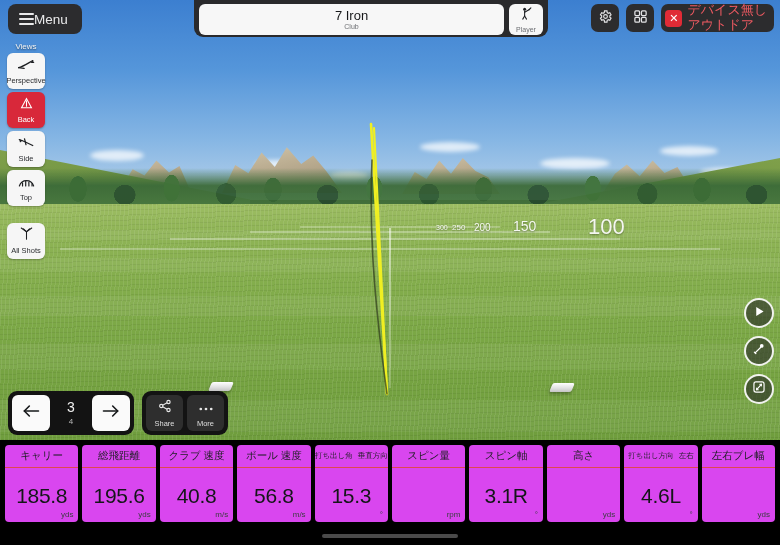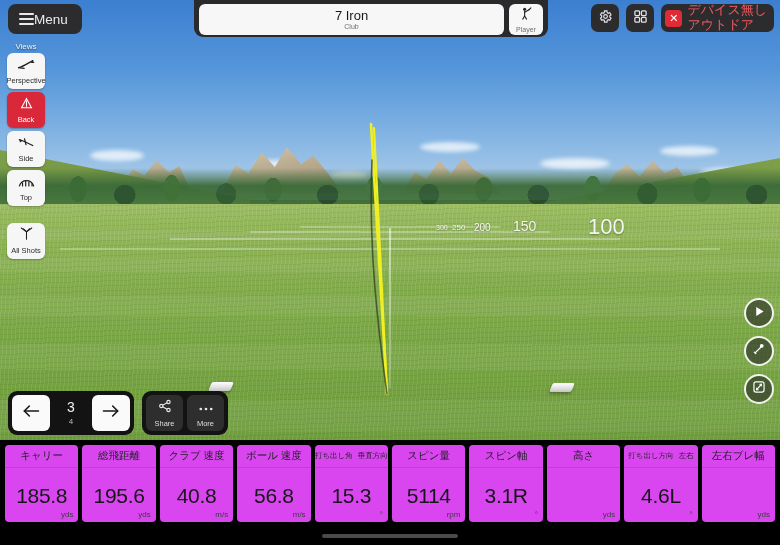--- a/index.html
+++ b/index.html
@@ -617,23 +617,20 @@
           </div>
           <div class="stat-body">
             <span class="stat-value">15.3</span>
           </div>
           <span class="stat-unit">°</span>
         </div>
         <div class="stat-card">
           <div class="stat-head">
             <span class="stat-title">スピン量</span>
           </div>
-          <div class="stat-body">
-            <span class="stat-value">5114</span>
-          </div>
           <span class="stat-unit">rpm</span>
         </div>
         <div class="stat-card">
           <div class="stat-head">
             <span class="stat-title">スピン軸</span>
           </div>
           <div class="stat-body">
             <span class="stat-value">3.1R</span>
           </div>
           <span class="stat-unit">°</span>

